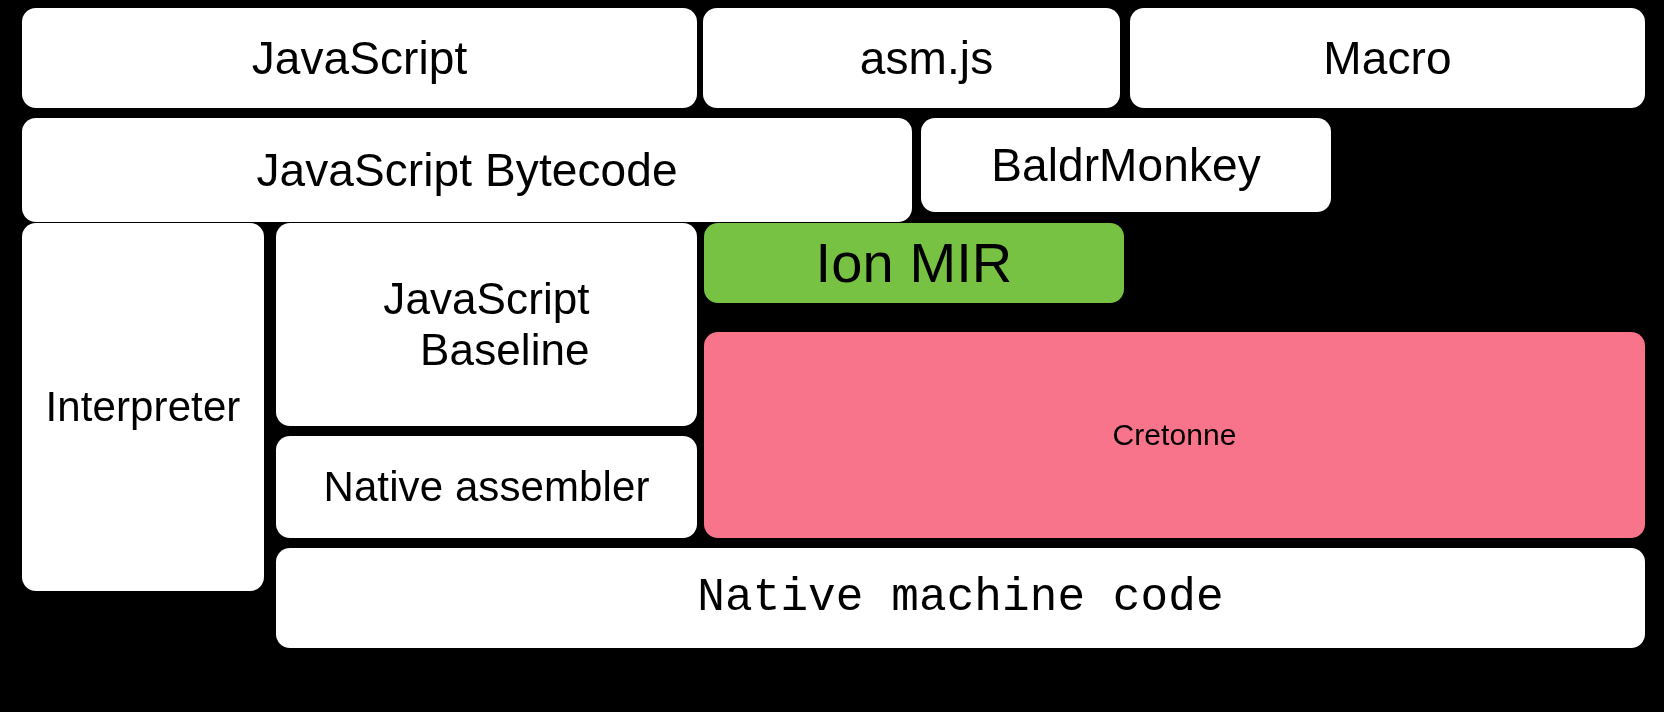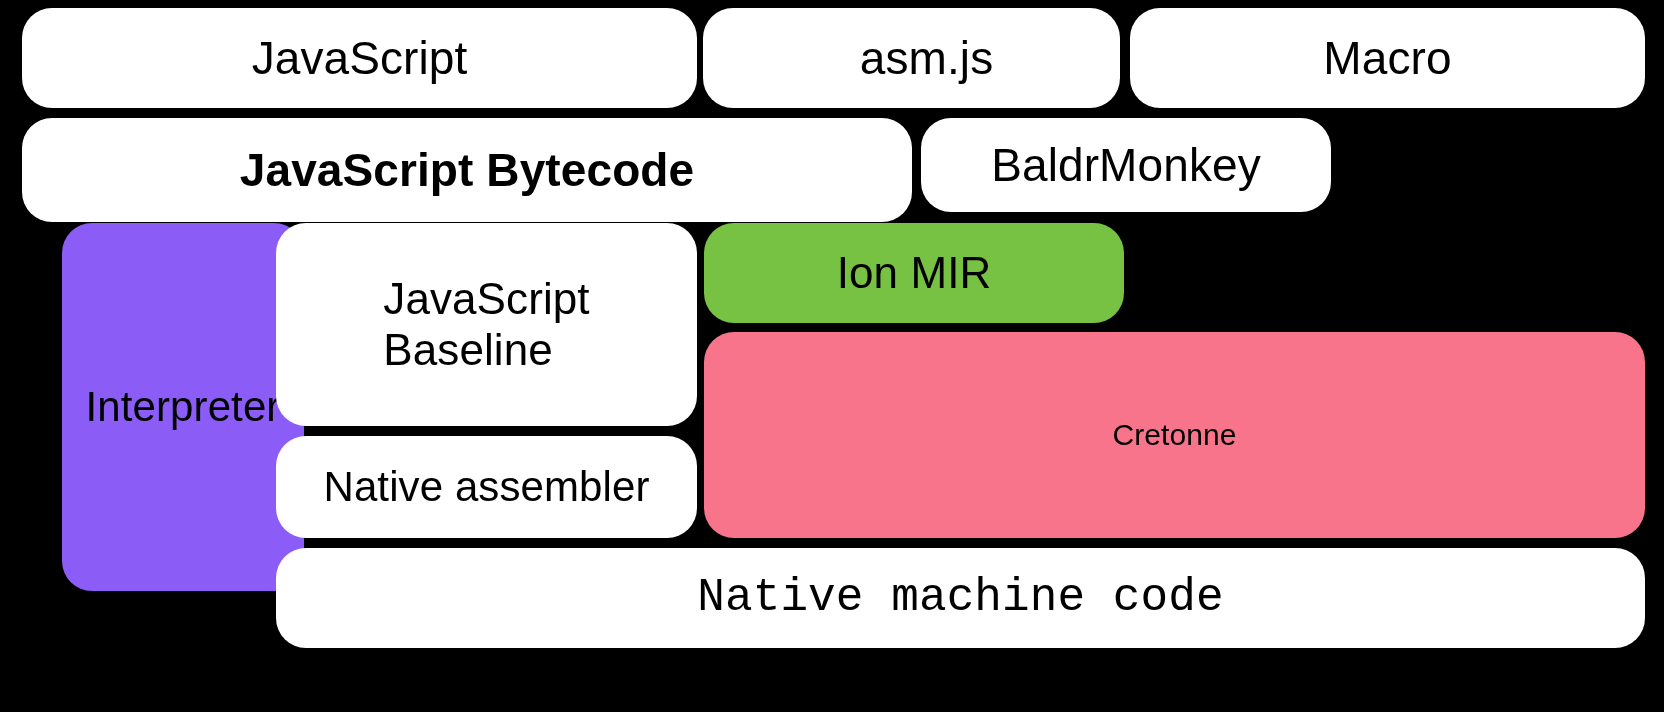--- a/index.html
+++ b/index.html
@@ -14,42 +14,42 @@
     background: #000000;
     overflow: hidden;
     font-family: "Liberation Sans", sans-serif;
   }
   .box {
     position: absolute;
     box-sizing: border-box;
     display: flex;
     align-items: center;
     justify-content: center;
-    text-align: left;
+    text-align: right;
     color: #000000;
     background: #ffffff;
-    border-radius: 30px;
+    border-radius: 14px;
     line-height: 1.14;
     white-space: pre-line;
     letter-spacing: 0.1px;
   }
   
   .b-javascript      { left:22px;  top:8px;   width:675px;  height:100px; font-size:46px; }
   .b-asmjs           { left:703px; top:8px;   width:417px;  height:100px; font-size:46px;padding-left:30px; }
   .b-wasm            { left:1130px;top:8px;   width:515px;  height:100px; font-size:46px; }
   
-  .b-js-bytecode     { left:22px;  top:118px; width:890px;  height:104px;  font-size:46px;font-weight:bold; }
+  .b-js-bytecode     { left:22px;  top:118px; width:890px;  height:104px;  font-size:46px; }
   .b-baldrmonkey     { left:921px; top:118px; width:410px;  height:94px;  font-size:46px; }
   
   .b-interpreter     { left:22px;  top:223px; width:242px;  height:368px; font-size:42px;
-                       background:#8b5cf6;margin-left:40px; }
+                       background:#ffffff; }
   .b-js-baseline     { left:276px; top:223px; width:421px;  height:203px; font-size:44px; }
   .b-macro-assembler { left:276px; top:436px; width:421px;  height:102px; font-size:42px; }
   
-  .b-ion-mir         { left:704px; top:223px; width:420px;  height:100px; font-size:44px;
+  .b-ion-mir         { left:704px; top:223px; width:420px;  height:80px; font-size:56px;
                        background:#77c242; }
   .b-cretonne        { left:704px; top:332px; width:941px;  height:206px; font-size:30px;
                        background:#f7748b; }
   
   .b-native          { left:276px; top:548px; width:1369px; height:100px; font-size:46px;font-family:Liberation Mono, monospace; }
 </style>
 </head>
 <body>
 
 <div id="stage">

